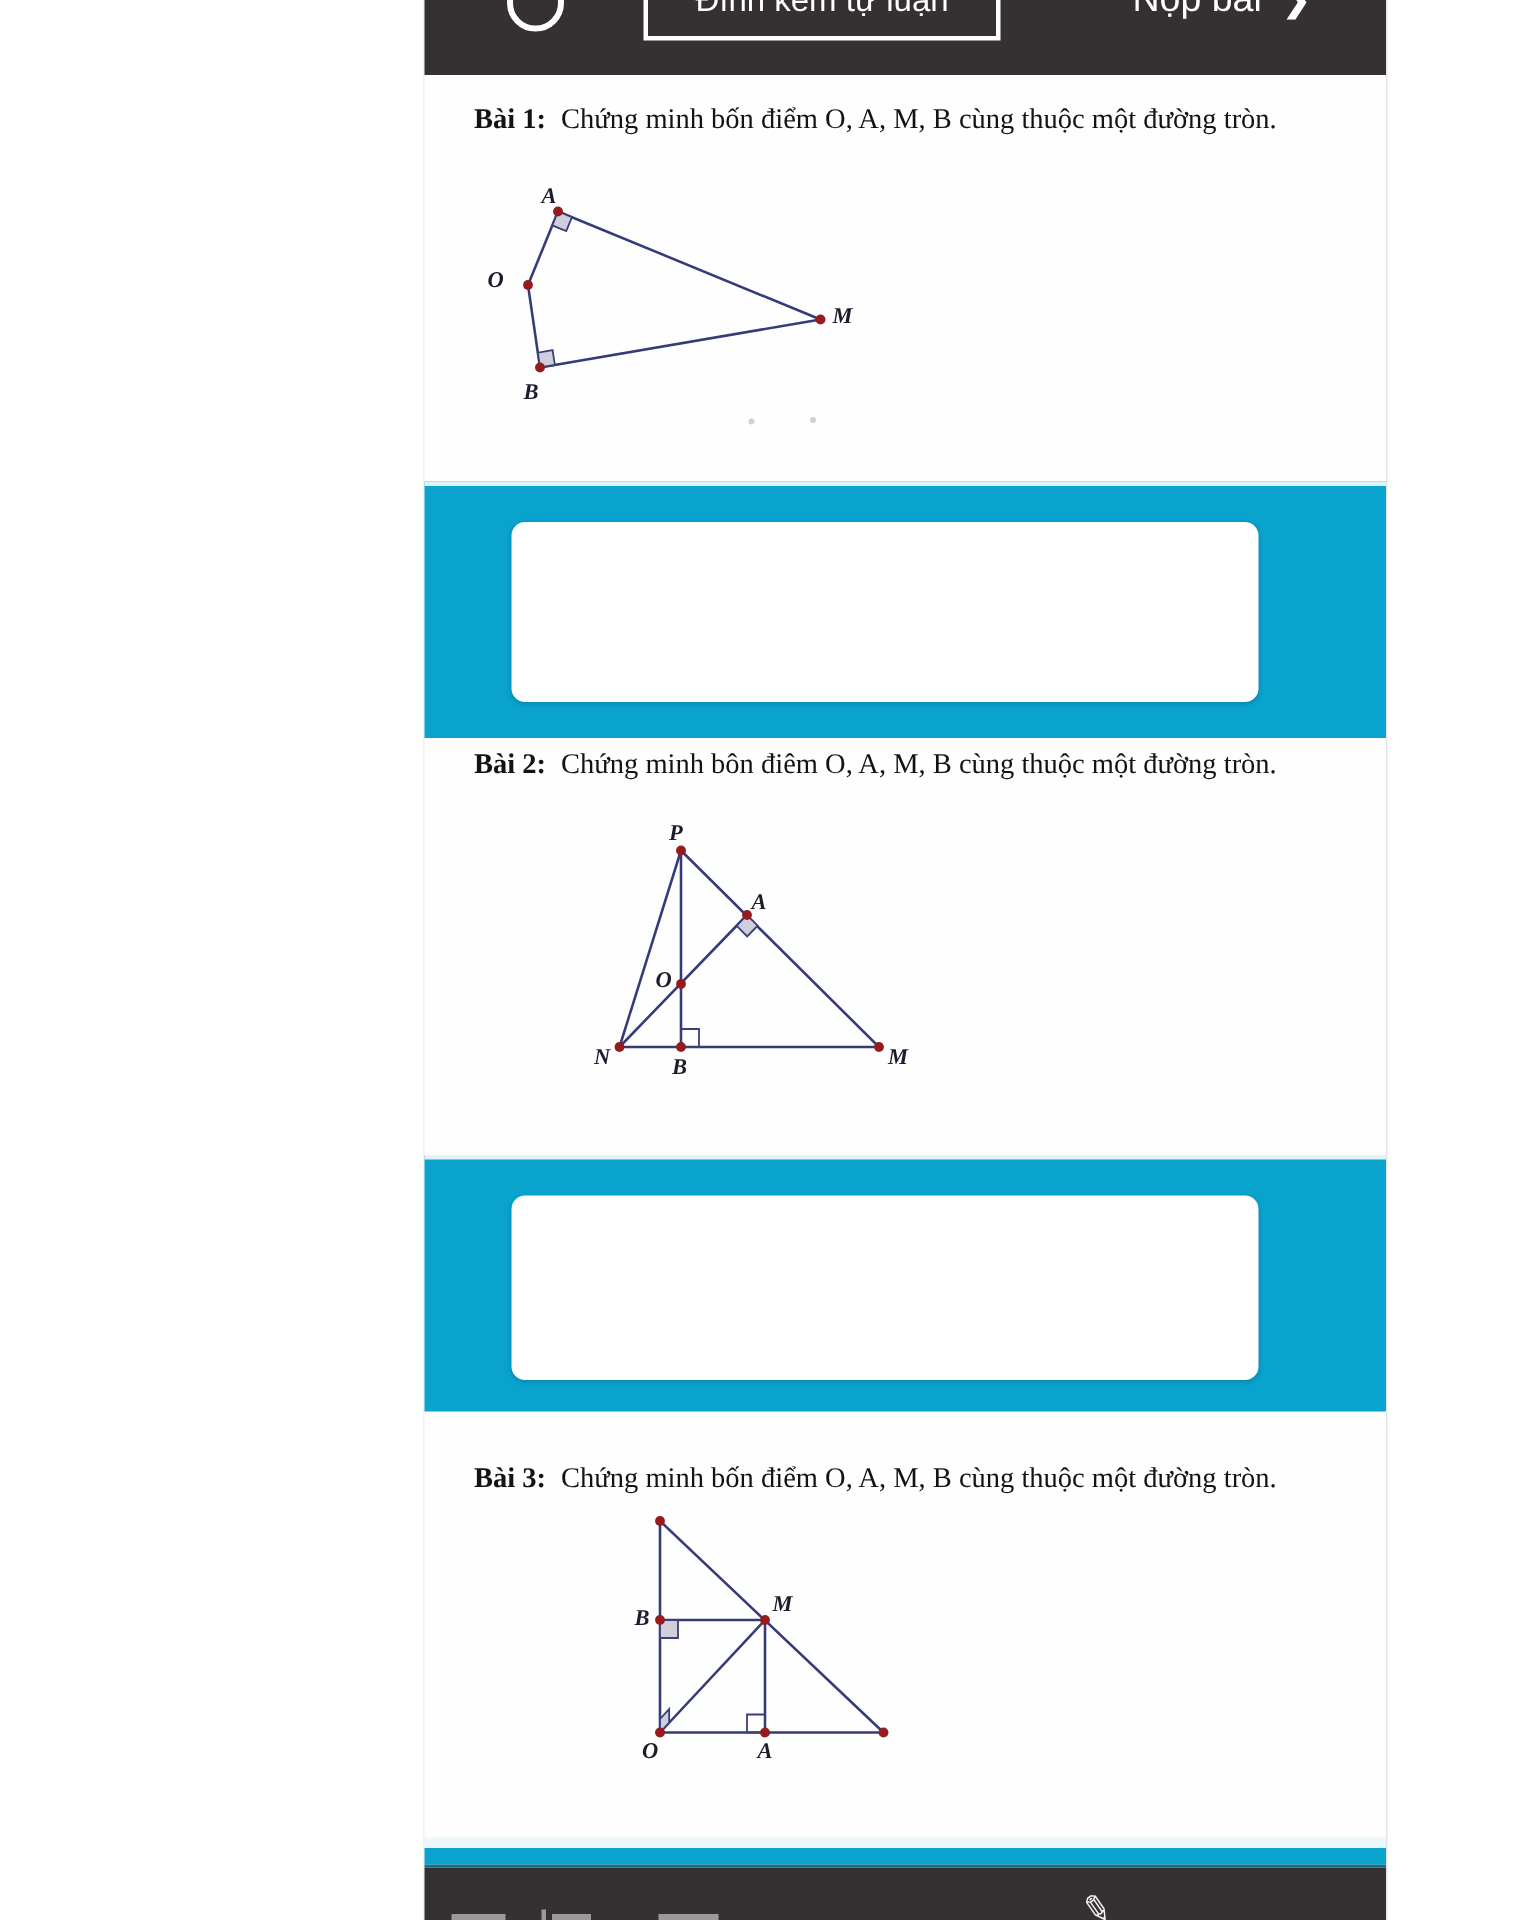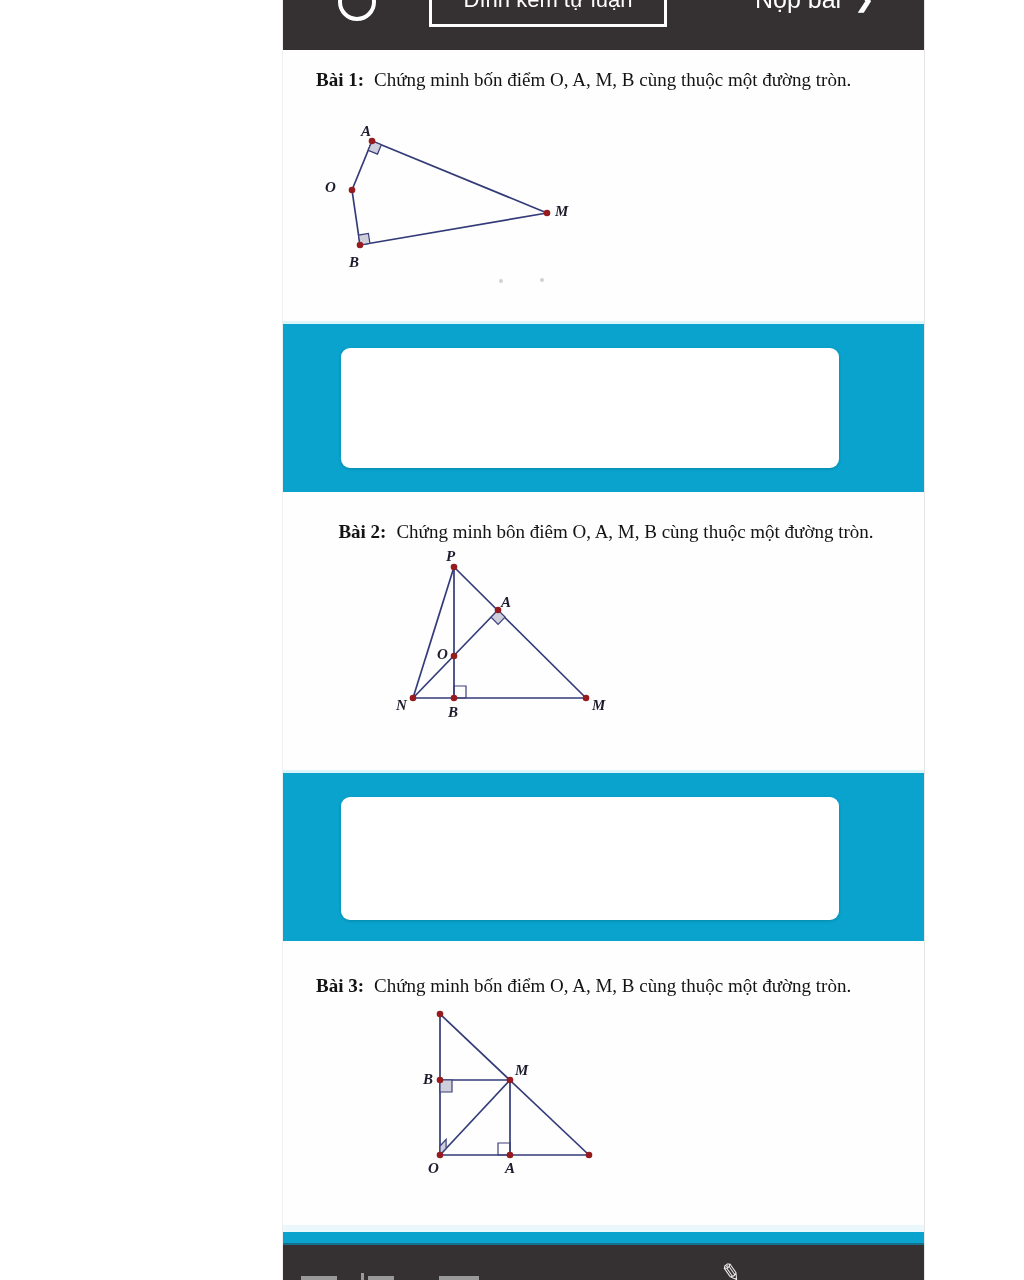--- a/index.html
+++ b/index.html
@@ -83,21 +83,21 @@
     <span class="dg-label" style="left:236px;top:92px;">M</span>
   </div>
 
   <div class="artifact" style="left:216px;top:279px;"></div>
   <div class="artifact" style="left:257px;top:278px;"></div>
 
   <div class="answer-band" style="top:321px;">
     <div class="answer-box"></div>
   </div>
 
-  <div class="problem-line" style="top:521px;text-align:center;">
+  <div class="problem-line" style="top:499px;">
     <span class="prefix">Bài 2:</span><span>Chứng minh bôn điêm O, A, M, B cùng thuộc một đường tròn.</span>
   </div>
 
   <div class="diagram" style="left:113px;top:548px;width:230px;height:175px;">
     <svg width="230" height="175" viewBox="0 0 230 175">
       <g stroke="#333b78" stroke-width="1.7">
         <line x1="17" y1="150" x2="58" y2="19"></line>
         <line x1="58" y1="19" x2="190" y2="150"></line>
         <line x1="17" y1="150" x2="190" y2="150"></line>
         <line x1="58" y1="19" x2="58" y2="150"></line>

